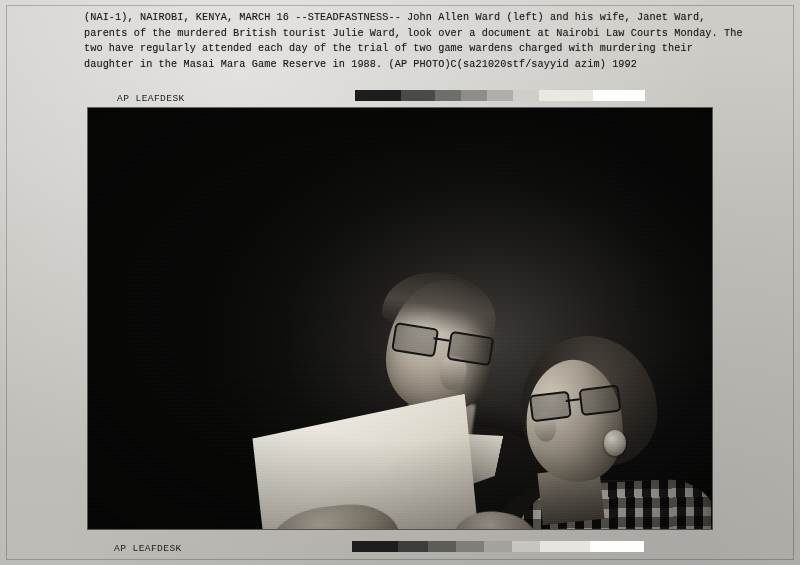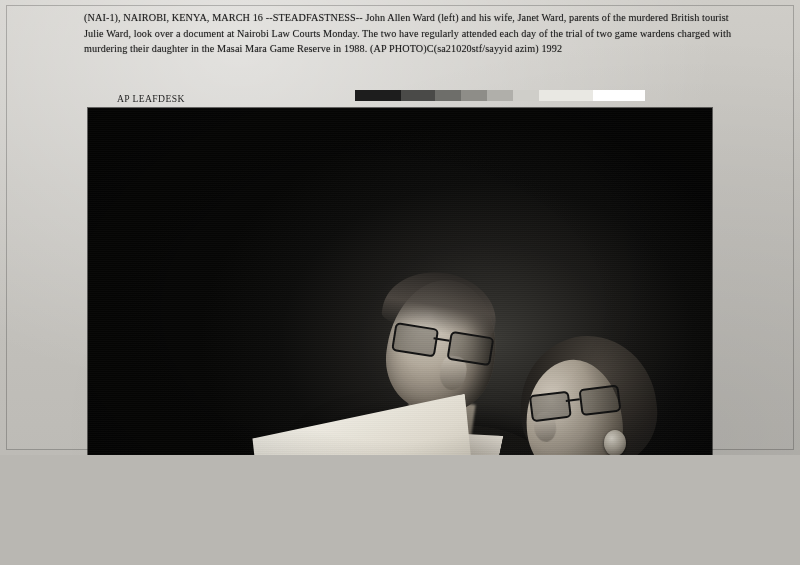--- a/index.html
+++ b/index.html
@@ -3,24 +3,24 @@
 <meta charset="utf-8">
 <style>
   html, body {
     margin: 0;
     padding: 0;
     background: #b9b7b2;
   }
   .page {
     position: relative;
     width: 800px;
-    height: 455px;
+    height: 565px;
     background: #c3c1bc;
     overflow: hidden;
-    font-family: Liberation Serif, serif;
+    font-family: Liberation Mono, monospace;
   }
   
   .paper-tone {
     position: absolute;
     inset: 0;
     background:
       radial-gradient(ellipse at 30% 10%, rgba(255,255,255,0.45), rgba(255,255,255,0) 60%),
       radial-gradient(ellipse at 85% 95%, rgba(0,0,0,0.10), rgba(0,0,0,0) 65%),
       linear-gradient(180deg, #cfcdc8 0%, #c6c4bf 40%, #bdbbb6 100%);
     pointer-events: none;

